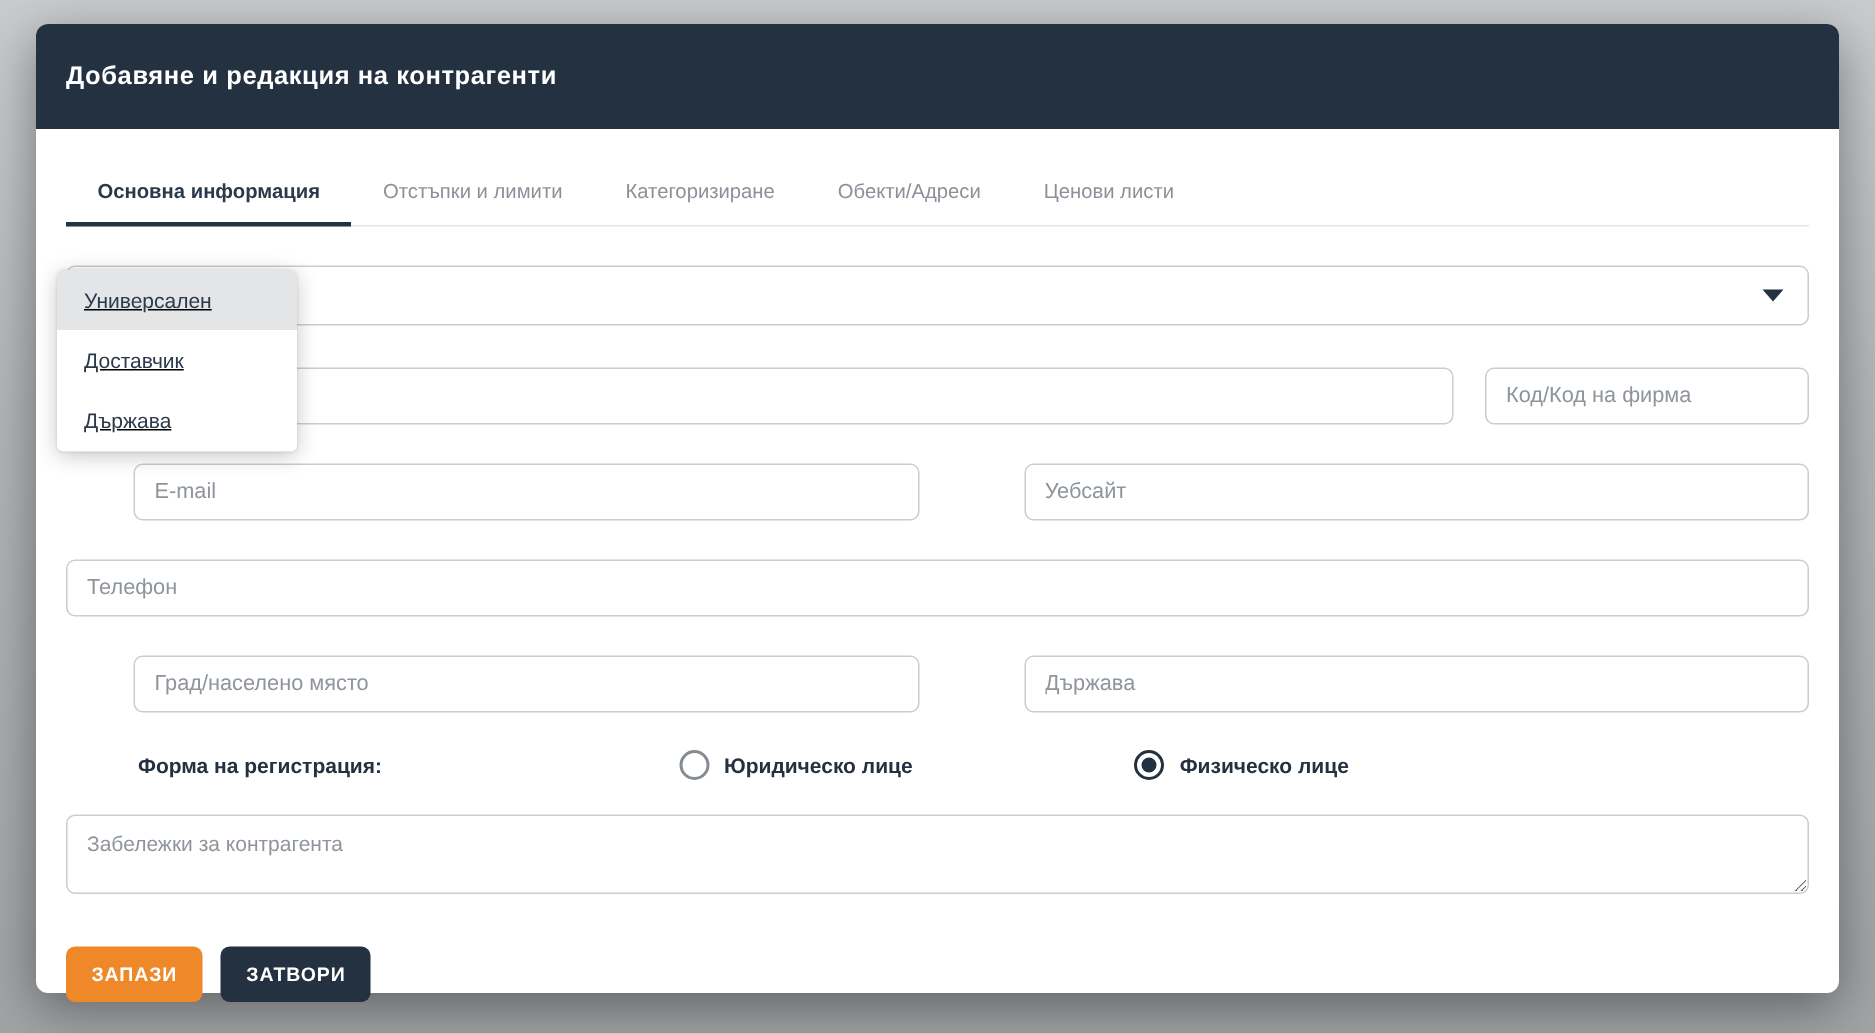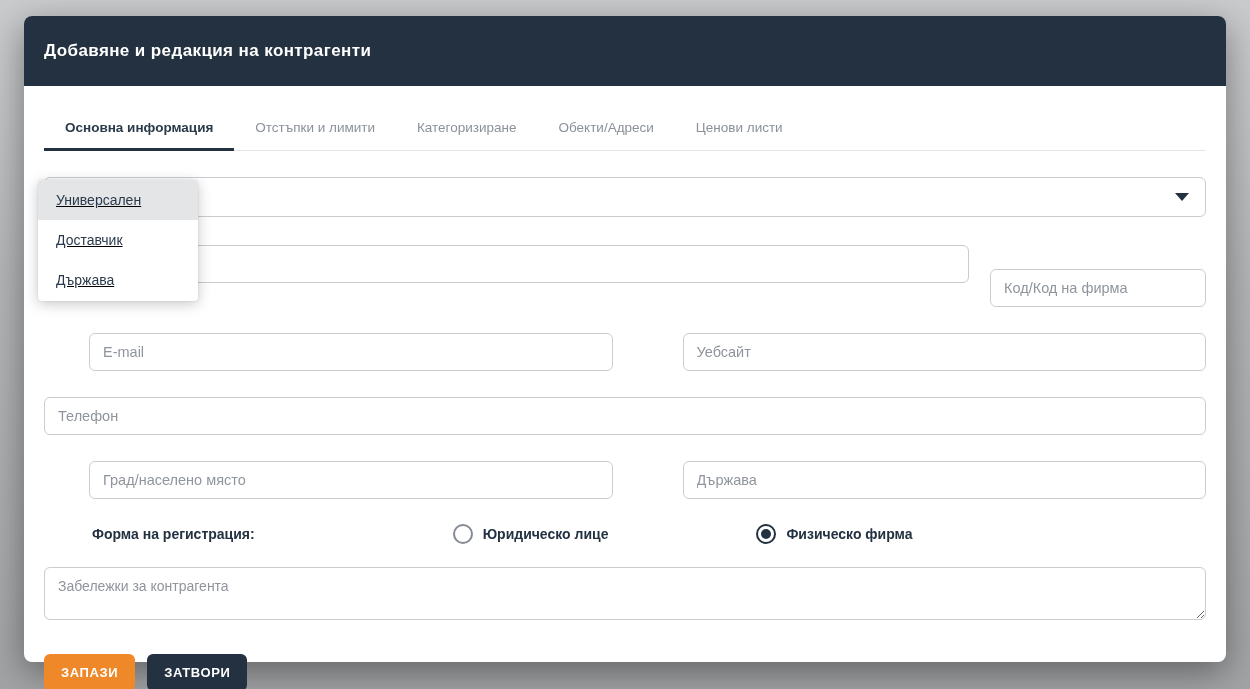--- a/index.html
+++ b/index.html
@@ -84,21 +84,21 @@
     background: #fff;
   }
   .caret {
     width: 0; height: 0;
     border-left: 7px solid transparent;
     border-right: 7px solid transparent;
     border-top: 8px solid #233140;
   }
   .row-name { gap: 21px; margin-top: 28px; }
   .name-input { flex: 1 1 auto; }
-  .code-input { flex: 0 0 216px; margin-top: 24px; }
+  .code-input { flex: 0 0 216px; }
   .half { flex: 1 1 0; margin-left: 45px; }
   
   .reg-row {
     display: flex;
     align-items: center;
     margin-top: 24px;
     height: 22px;
     margin-left: 48px;
   }
   .reg-label {
@@ -227,21 +227,21 @@
     </div>
 
     <div class="reg-row">
       <span class="reg-label">Форма на регистрация:</span>
       <span class="radio-group first">
         <span class="radio"></span>
         <span class="radio-label">Юридическо лице</span>
       </span>
       <span class="radio-group second">
         <span class="radio checked"></span>
-        <span class="radio-label">Физическо фирма</span>
+        <span class="radio-label">Физическо лице</span>
       </span>
     </div>
 
     <textarea class="notes" placeholder="Забележки за контрагента" style=""></textarea>
 
     <div class="btn-row">
       <button class="btn btn-save">ЗАПАЗИ</button>
       <button class="btn btn-close">ЗАТВОРИ</button>
     </div>
 

